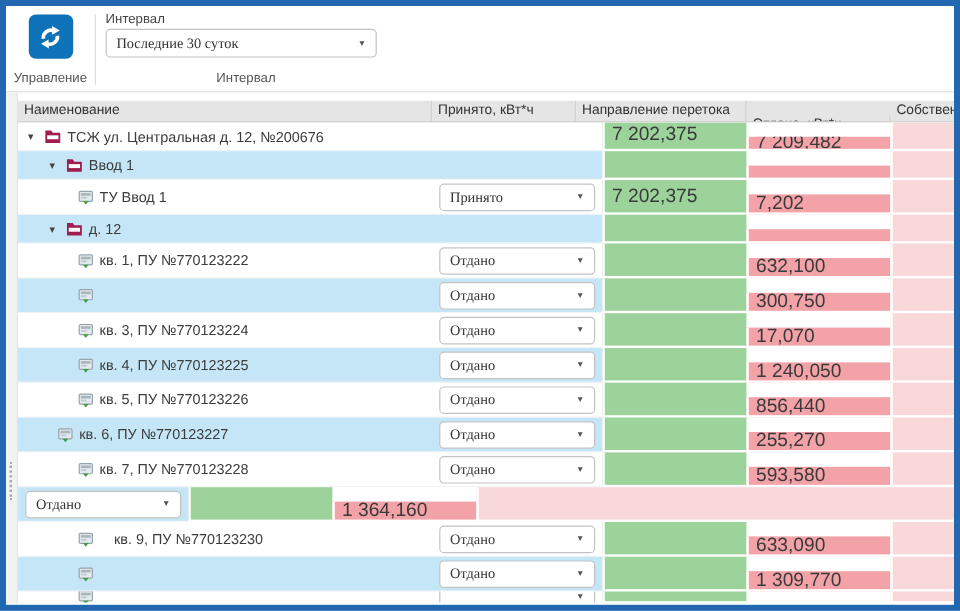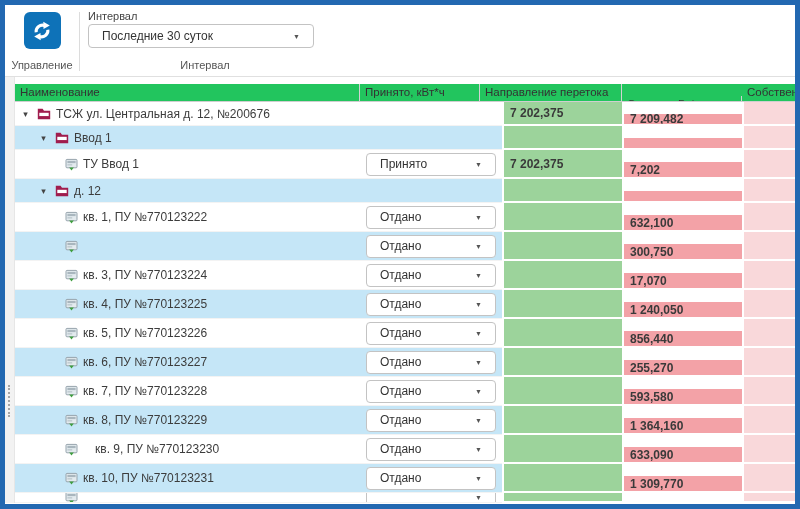--- a/index.html
+++ b/index.html
@@ -14,33 +14,33 @@
   .tg-mgmt { width:74px; }
   .btn-sync { margin-top:7px; width:37px; height:37px; background:#0e72b8; border:none;
               border-radius:6px; display:flex; align-items:center; justify-content:center;
               cursor:pointer; }
   .tg-caption { margin-top:auto; margin-bottom:5px; font-size:11px; color:#555; white-space:nowrap; }
   .tb-sep { width:1px; background:#dcdcdc; margin:7px 0 5px; }
   .tg-interval { width:242px; padding:5px 0 0 8px; align-items:flex-start; }
   .field-label { font-size:11px; color:#444; margin-bottom:2px; }
   .combo { background:#fff; border:1px solid #c3c3c3; border-radius:4px; height:24px;
            display:flex; align-items:center; justify-content:space-between;
-           padding:0 13px; font-size:12px; color:#333; cursor:pointer; }
+           padding:0 8px; font-size:12px; color:#333; cursor:pointer;font-family:Liberation Serif, serif; }
   .combo-toolbar { width:226px; }
   .combo-arrow { font-size:7px; color:#555; line-height:1; }
   .tg-interval .tg-caption { align-self:center; }
 
   
   .body-area { display:flex; height:426px; }
   .gutter { width:10px; background:#f2f2f2; border-right:1px solid #e6e6e6; position:relative; }
   .grip { position:absolute; left:3px; top:308px; height:32px; width:2px;
           border-left:2px dotted #a6a6a6; }
   .grid { flex:1; display:flex; flex-direction:column; padding-top:7px; overflow:hidden; }
 
-  .grid-header { display:flex; height:18px; background:#22c55e; border-bottom:1px solid #cfcfcf;
+  .grid-header { display:flex; height:18px; background:#e5e5e5; border-bottom:1px solid #cfcfcf;
                  flex:none; }
   .hcell { font-size:11.5px; color:#333; padding:2px 0 0 5px; border-right:1px solid #d2d2d2;
            white-space:nowrap; overflow:hidden; cursor:pointer; }
 
   .c-name { width:345px; flex:none; }
   .c-dir  { width:142px; flex:none; }
   .c-rec  { width:120px; flex:none; }
   .c-giv  { width:120px; flex:none;margin-top:12px; }
   .c-own  { flex:1; border-right:none; }
 
@@ -50,22 +50,22 @@
   .row-meter { height:29px; }
   .row.alt .cell-nd { background:#c5e6f7; }
   .cell { overflow:hidden; white-space:nowrap; }
   .cell-nd { border-bottom:1px solid #f3f3f3; }
   .cell.c-name { display:flex; align-items:center; gap:5px; font-size:12px; color:#3c3c3c; }
   .expander { font-size:9px; color:#444; width:13px; text-align:center; cursor:pointer; }
   .icon-wrap { display:flex; align-items:center; }
   .row-label { overflow:hidden; text-overflow:clip; }
   .cell.c-dir { display:flex; align-items:center; }
   .row-combo { width:138px; margin:0 6px; height:23px; }
-  .val { font-size:12px; color:#3a3a3a; padding-left:6px; border-left:2px solid #fff;
-         border-bottom:2px solid #fff; display:flex; align-items:center;font-weight:bold; }
+  .val { font-size:16px; color:#3a3a3a; padding-left:6px; border-left:2px solid #fff;
+         border-bottom:2px solid #fff; display:flex; align-items:center; }
   .val.c-rec { background:#9cd39b; }
   .val.c-giv { background:#f3a2a7; }
   .val.c-own { background:#f9d8da; }
   .partial { flex:1; min-height:0; }
 </style>
 </head>
 <body>
 
 <div class="frame">
 
@@ -300,21 +300,21 @@
       <div class="combo row-combo">
         <span>Отдано</span>
         <span class="combo-arrow">▼</span>
       </div>
     </div>
     <div class="cell val c-rec"></div>
     <div class="cell val c-giv">856,440</div>
     <div class="cell val c-own"></div>
   </div>
           <div class="row row-meter alt">
-    <div class="cell cell-nd c-name" style="padding-left: 50px;">
+    <div class="cell cell-nd c-name" style="padding-left: 33px;">
 
       <span class="icon-wrap">
         <svg width="13" height="13" viewBox="0 0 13 13">
           <rect x="1" y="1.4" width="11" height="8.4" rx="1" fill="#e3eaee" stroke="#96a4ad"></rect>
           <rect x="2.4" y="2.9" width="8.2" height="2.2" fill="#a9b6be"></rect>
           <rect x="2.4" y="6" width="4.8" height="1.6" fill="#c2cdd3"></rect>
           <path d="M4.2,9.6 h4.6 l-2.3,3 z" fill="#3f9e3f"></path>
         </svg>
       </span>
       <span class="row-label">кв. 6, ПУ №770123227</span>
@@ -346,32 +346,20 @@
       <div class="combo row-combo">
         <span>Отдано</span>
         <span class="combo-arrow">▼</span>
       </div>
     </div>
     <div class="cell val c-rec"></div>
     <div class="cell val c-giv">593,580</div>
     <div class="cell val c-own"></div>
   </div>
           <div class="row row-meter alt">
-    <div class="cell cell-nd c-name" style="padding-left: 50px;">
-
-      <span class="icon-wrap">
-        <svg width="13" height="13" viewBox="0 0 13 13">
-          <rect x="1" y="1.4" width="11" height="8.4" rx="1" fill="#e3eaee" stroke="#96a4ad"></rect>
-          <rect x="2.4" y="2.9" width="8.2" height="2.2" fill="#a9b6be"></rect>
-          <rect x="2.4" y="6" width="4.8" height="1.6" fill="#c2cdd3"></rect>
-          <path d="M4.2,9.6 h4.6 l-2.3,3 z" fill="#3f9e3f"></path>
-        </svg>
-      </span>
-      <span class="row-label">кв. 8, ПУ №770123229</span>
-    </div>
     <div class="cell cell-nd c-dir">
       <div class="combo row-combo">
         <span>Отдано</span>
         <span class="combo-arrow">▼</span>
       </div>
     </div>
     <div class="cell val c-rec"></div>
     <div class="cell val c-giv">1 364,160</div>
     <div class="cell val c-own"></div>
   </div>
@@ -402,21 +390,20 @@
     <div class="cell cell-nd c-name" style="padding-left: 50px;">
 
       <span class="icon-wrap">
         <svg width="13" height="13" viewBox="0 0 13 13">
           <rect x="1" y="1.4" width="11" height="8.4" rx="1" fill="#e3eaee" stroke="#96a4ad"></rect>
           <rect x="2.4" y="2.9" width="8.2" height="2.2" fill="#a9b6be"></rect>
           <rect x="2.4" y="6" width="4.8" height="1.6" fill="#c2cdd3"></rect>
           <path d="M4.2,9.6 h4.6 l-2.3,3 z" fill="#3f9e3f"></path>
         </svg>
       </span>
-      <span class="row-label">кв. 10, ПУ №770123231</span>
     </div>
     <div class="cell cell-nd c-dir">
       <div class="combo row-combo">
         <span>Отдано</span>
         <span class="combo-arrow">▼</span>
       </div>
     </div>
     <div class="cell val c-rec"></div>
     <div class="cell val c-giv">1 309,770</div>
     <div class="cell val c-own"></div>

